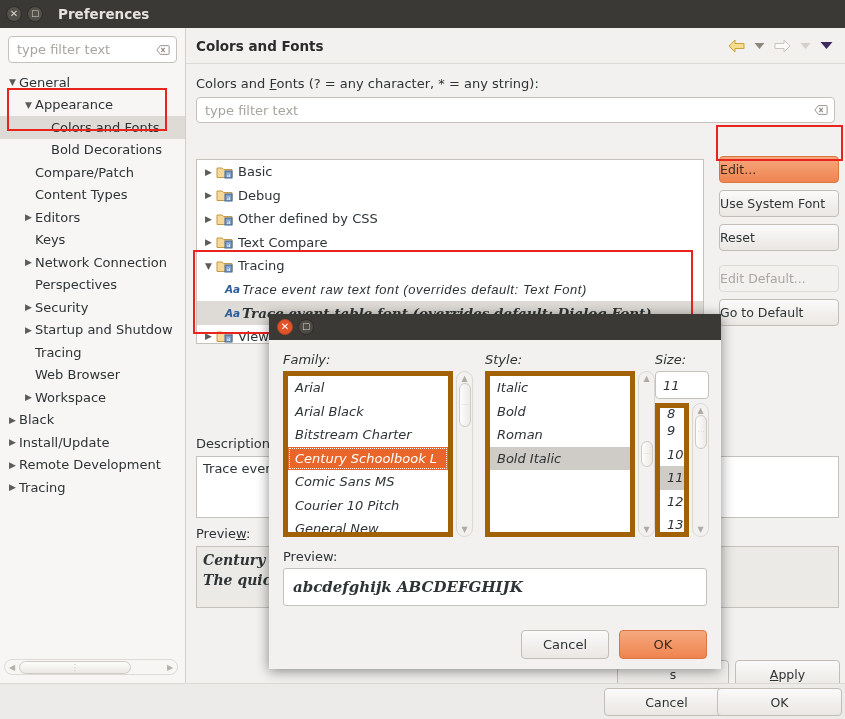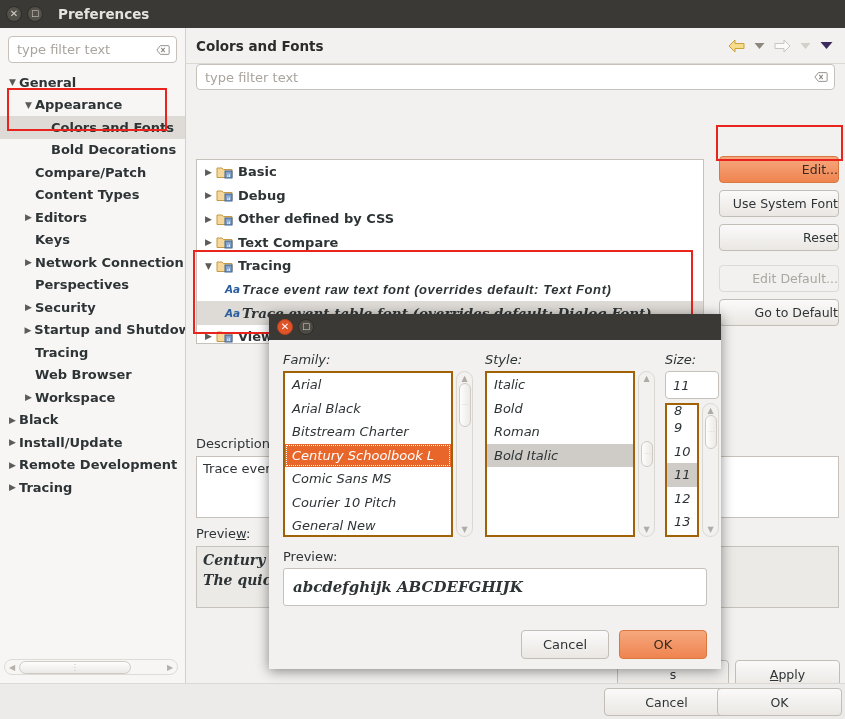--- a/index.html
+++ b/index.html
@@ -53,21 +53,21 @@
     width:14px; height:11px;
   }
   .tree { padding-top:4px; font-size:13px; }
   .trow {
     height:22.5px; display:flex; align-items:center;
     padding-left:4px; white-space:nowrap; overflow:hidden;
   }
   .trow.sel { background:#dedad5; }
   .arrow { width:13px; display:inline-block; text-align:center; color:#5c5b58; font-size:9px; flex:0 0 13px; }
   .arrow.empty { visibility:hidden; }
-  .tlabel { overflow:hidden; text-overflow:clip;font-weight:bold; }
+  .tlabel { overflow:hidden; text-overflow:clip; }
   .hl-red { position:absolute; border:2px solid #e8241c; pointer-events:none; }
   .hscroll {
     position:absolute; left:4px; bottom:8px; width:174px; height:16px;
     background:#f7f6f5; border:1px solid #dedad5; border-radius:9px;
     display:flex; align-items:center;
   }
   .hscroll .ar { width:14px; text-align:center; font-size:8px; color:#b5b0aa; }
   .hscroll .trough { flex:1; height:13px; position:relative; }
   .hscroll .thumb {
     position:absolute; left:0; top:0; height:13px; width:78%;
@@ -108,21 +108,21 @@
     font-style:italic; font-size:13px; letter-spacing:0.6px;
   }
   .fnt-table {
     font-family:"DejaVu Serif","Liberation Serif",serif;
     font-weight:bold; font-style:italic; font-size:13.5px;
   }
 
   
   .sidebtns { position:absolute; left:719px; top:128px; width:120px; }
   .btn {
-    display:flex; align-items:center; justify-content:flex-end;
+    display:flex; align-items:center; justify-content:flex-start;
     height:27px; margin-bottom:7px; border-radius:4px;
     border:1px solid #c2bdb7; font-size:12.5px; color:#2e3436;
     background:linear-gradient(to bottom,#fbfafa,#eae7e3);
   }
   .btn.primary {
     background:linear-gradient(to bottom,#f6a87e,#ef8450);
     border:1px solid #d9773f; color:#3b2a1d;
   }
   .btn.disabled { color:#aaa6a1; background:#f3f1ef; border-color:#ddd9d4; }
 
@@ -173,24 +173,24 @@
   }
   .dlg-title {
     height:26px; background:#3a3935; display:flex; align-items:center; padding-left:8px;
   }
   .dlg-title .wbtn { background:#4e4b45; }
   .dlg-title .wbtn.close { background:#e0542a; border-color:#b8431f; color:#fff; }
   .dlg-body { padding:12px 14px 10px 14px; position:relative; height:329px; }
   .cols { display:flex; gap:0;font-style:italic; }
   .col-fam { width:192px; }
   .col-sty { width:170px; margin-left:12px; }
-  .col-siz { width:77px; margin-left:10px; }
+  .col-siz { width:77px; }
   .clabel { font-size:13px; margin-bottom:4px; }
   .listbox {
-    background:#fff; border:2px solid #a16207; overflow:hidden;
+    background:#fff; border:5px solid #a16207; overflow:hidden;
     position:relative;
   }
   .lb-wrap { display:flex; }
   .lrow { height:23.5px; display:flex; align-items:center; padding-left:7px; font-size:13px; white-space:nowrap; }
   .lrow.sel-orange { background:#e8662a; color:#fff; outline:1px dotted #fff; outline-offset:-2px; }
   .lrow.sel-gray { background:#cfcbc6; }
   .vscroll {
     width:17px; margin-left:3px; background:#f2f1f0;
     border:1px solid #dbd7d2; border-radius:9px;
     display:flex; flex-direction:column; align-items:center;
@@ -370,20 +370,23 @@
         </svg>
         <svg width="11" height="8" viewBox="0 0 11 8">
           <path d="M0.5 1 H10.5 L5.5 7 Z" fill="#d3cfc9"></path>
         </svg>
         <svg width="13" height="9" viewBox="0 0 13 9">
           <path d="M0.5 1 H12.5 L6.5 8 Z" fill="#3b2a5a"></path>
         </svg>
       </div>
     </div>
 
+    <div class="cf-label">
+      <span>Colors and </span><u>F</u><span>onts (? = any character, * = any string):</span>
+    </div>
 
     <div class="cf-filter">
       <span class="ph">type filter text</span>
       <svg class="clr-icon" viewBox="0 0 16 12">
         <path d="M5 1 H14 A1 1 0 0 1 15 2 V10 A1 1 0 0 1 14 11 H5 L1 6 Z" fill="none" stroke="#8a8580" stroke-width="1"></path>
         <path d="M6 3.5 L10 8.5 M10 3.5 L6 8.5" stroke="#8a8580" stroke-width="1.2"></path>
       </svg>
     </div>
   </div>
 

